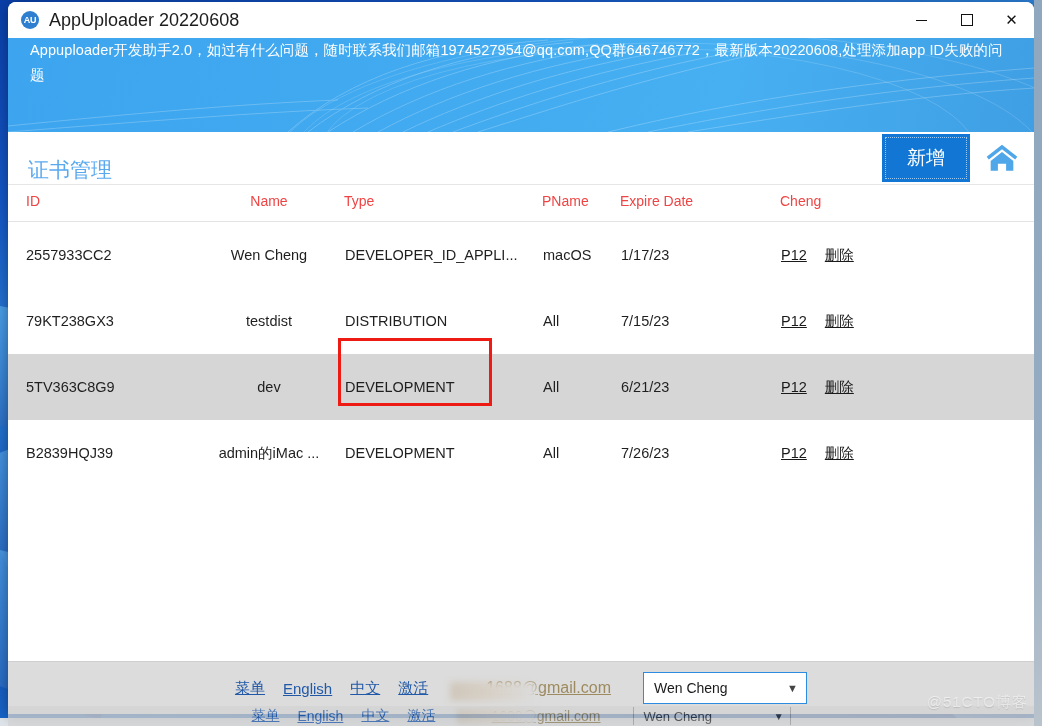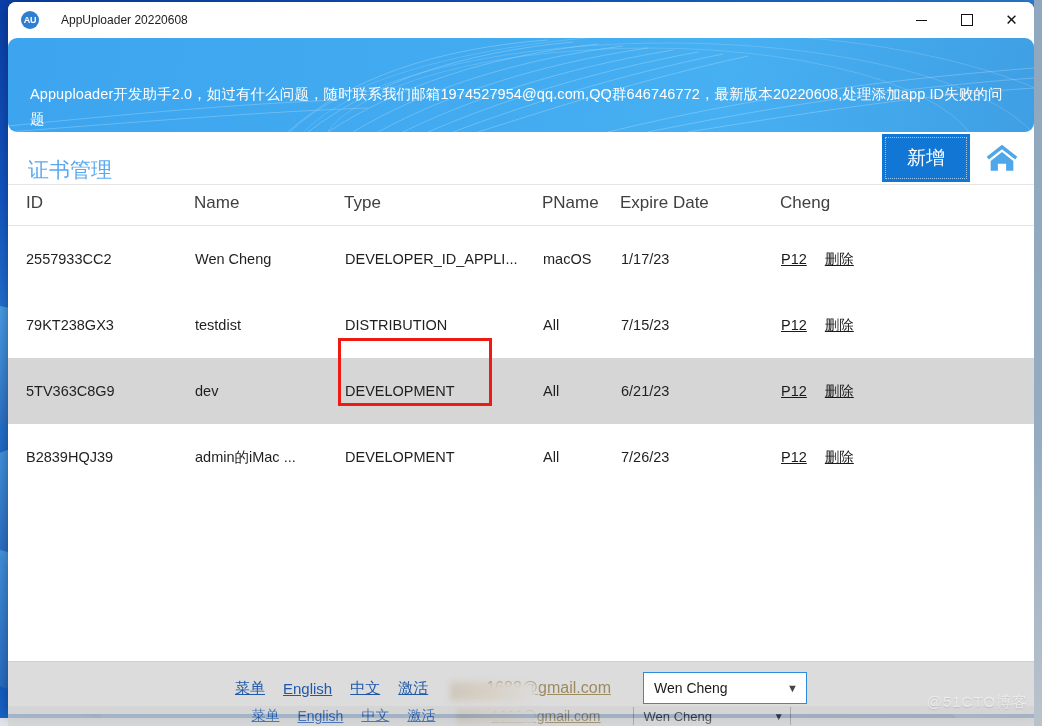--- a/index.html
+++ b/index.html
@@ -75,22 +75,22 @@
     font-size: 9px;
     font-weight: bold;
     display: flex;
     align-items: center;
     justify-content: center;
     margin-left: 13px;
     letter-spacing: -.3px;
     font-family: "Liberation Sans", sans-serif;
   }
   #app-title {
-    margin-left: 22px;
-    font-size: 12px;
+    margin-left: 10px;
+    font-size: 18px;
     color: #1c1c1c;
     font-family: "Liberation Sans", sans-serif;
     text-align: right;
   }
   #win-controls {
     margin-left: auto;
     display: flex;
     height: 36px;
   }
   .win-btn {
@@ -107,22 +107,21 @@
   .glyph-close { font-size:15px; line-height:1; font-family:"DejaVu Sans",sans-serif; }
 
   
   #banner {
     height: 94px;
     min-height: 94px;
     background: linear-gradient(100deg, #3da5ef 0%, #41aaf0 40%, #47b0f2 70%, #3f9fe4 100%);
     position: relative;
     overflow: hidden;
     display: flex;
-    align-items: flex-end;
-    border-radius: 9px;
+    align-items: flex-start;
   }
   #banner .waves {
     position: absolute;
     inset: 0;
     pointer-events: none;
     opacity: .45;
   }
   #banner-text {
     position: relative;
     z-index: 2;
@@ -183,41 +182,41 @@
     position: relative;
     overflow: hidden;
   }
   table {
     width: 100%;
     border-collapse: collapse;
     table-layout: fixed;
   }
   thead th {
     text-align: left;
-    font-size: 17px;
+    font-size: 14px;
     font-weight: normal;
-    color: #404040;
+    color: #ef4444;
     padding: 8px 0 12px 0;
     border-bottom: 1px solid #e3e3e3;
     font-family: "Liberation Sans", "DejaVu Sans", sans-serif;
     margin-left: 25px;
   }
   tbody td {
     font-size: 14.5px;
     color: #1f1f1f;
     height: 64px;
     vertical-align: middle;
     font-family: "Liberation Sans", "DejaVu Sans", sans-serif;
     overflow: hidden;
     white-space: nowrap;
     text-overflow: ellipsis;
   }
   tr.selected td { background: #d6d6d6; }
   .col-id    { width: 168px; padding-left: 18px; }
-  .col-name  { width: 150px; }
+  .col-name  { width: 150px; text-align: center; }
   .col-type  { width: 198px; }
   .col-pname { width: 78px; }
   .col-exp   { width: 160px; }
   .col-act   { width: auto; }
   th.col-id { padding-left: 18px; }
 
   .act-cell { white-space: nowrap; }
   .link-p12 {
     color: #1a1a1a;
     text-decoration: underline;

